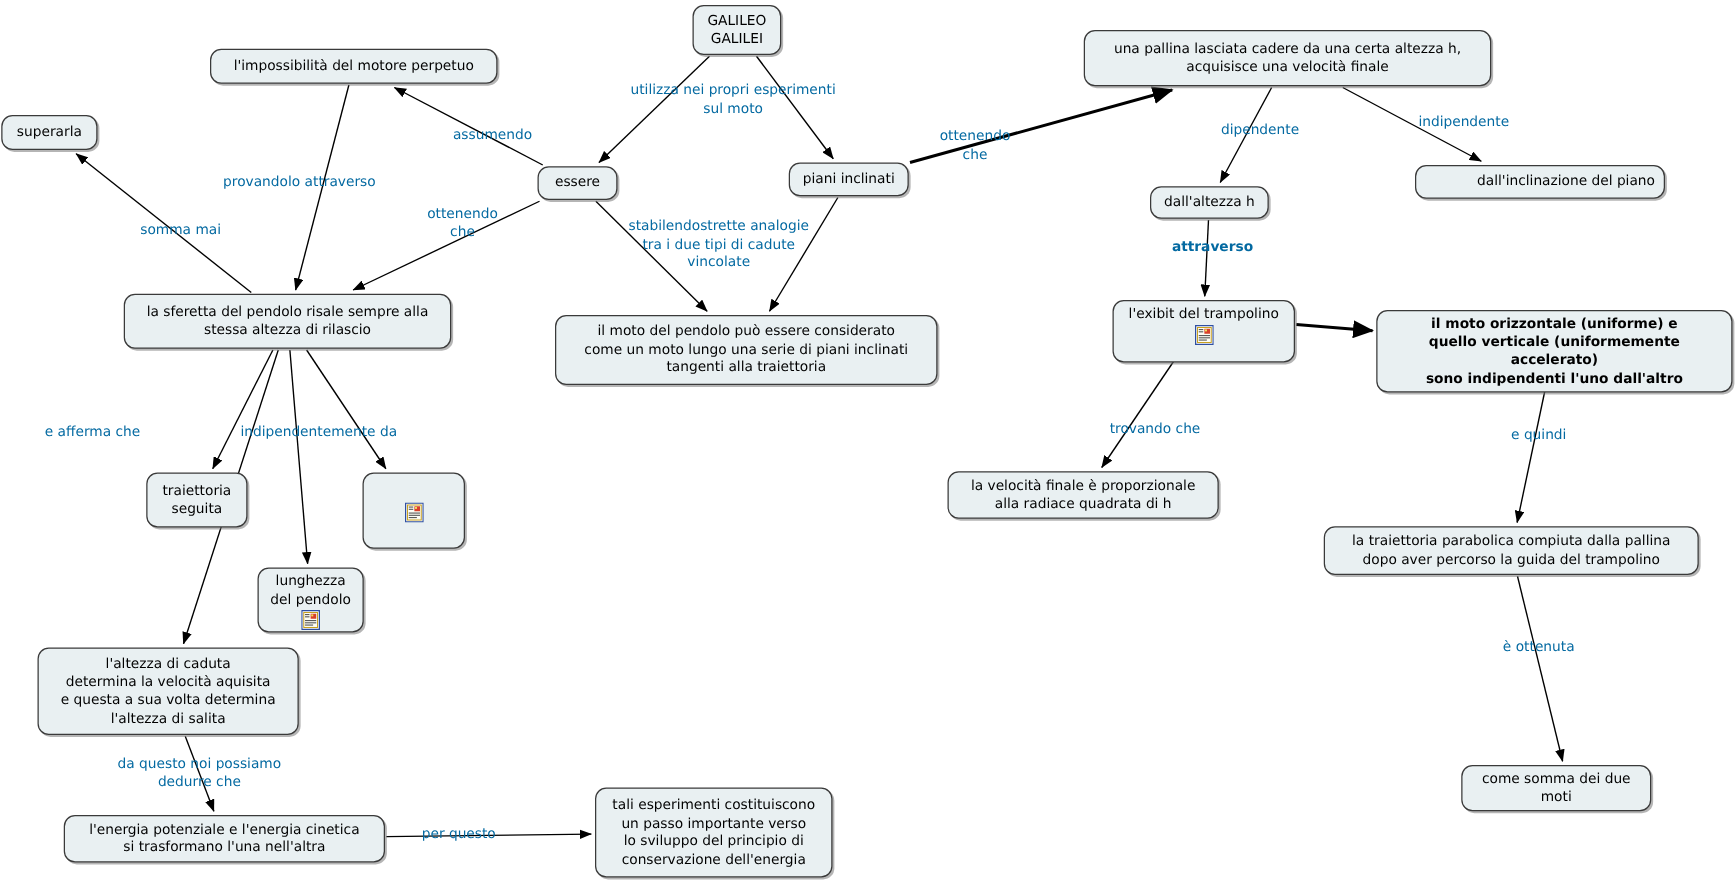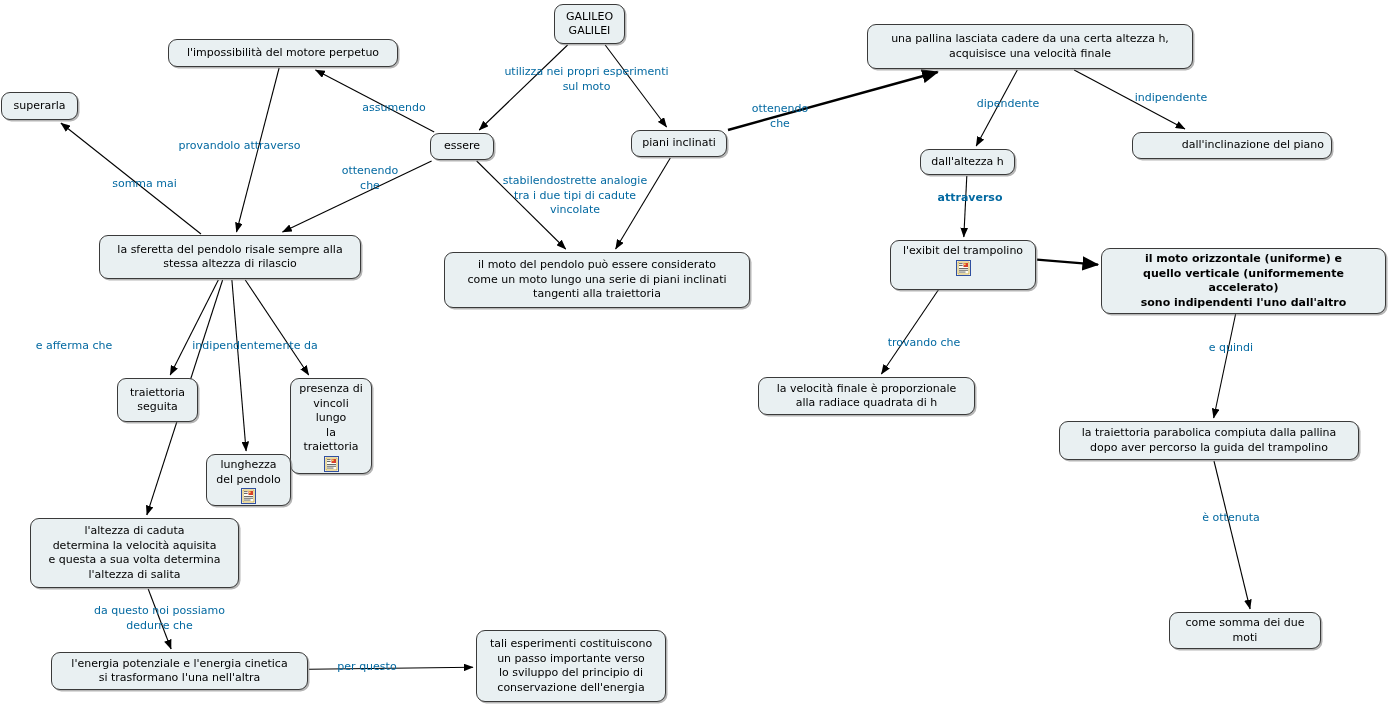--- a/index.html
+++ b/index.html
@@ -162,23 +162,20 @@
       </div>
       <div class="node" style="left: 117px; top: 378px; width: 81px; min-height: 44px;">
         <span class="nlabel">traiettoria
 seguita</span>
       </div>
       <div class="node" style="left: 758px; top: 377px; width: 217px; min-height: 38px;">
         <span class="nlabel">la velocità finale è proporzionale
 alla radiace quadrata di h</span>
       </div>
       <div class="node" style="left: 290px; top: 378px; width: 82px; min-height: 61px; padding-bottom: 1px;">
-        <span class="nlabel">presenza di
-vincoli lungo
-la traiettoria</span>
         <svg class="res-icon" viewBox="0 0 15 16">
           <rect x="0.5" y="0.5" width="14" height="15" fill="#ffffff" stroke="#2f4fa0" stroke-width="1"></rect>
           <rect x="2" y="2" width="11" height="12" fill="#fdfdf5" stroke="#c8a020" stroke-width="0.8"></rect>
           <rect x="7.5" y="3" width="4.5" height="4" fill="#d8402a"></rect>
           <rect x="8" y="3.5" width="1.6" height="1.6" fill="#f2e15a"></rect>
           <rect x="3" y="3.2" width="3.6" height="0.9" fill="#5a5a5a"></rect>
           <rect x="3" y="5.0" width="3.6" height="0.9" fill="#5a5a5a"></rect>
           <rect x="3" y="8.0" width="9" height="0.9" fill="#5a5a5a"></rect>
           <rect x="3" y="9.8" width="9" height="0.9" fill="#5a5a5a"></rect>
           <rect x="3" y="11.6" width="6.5" height="0.9" fill="#5a5a5a"></rect>

